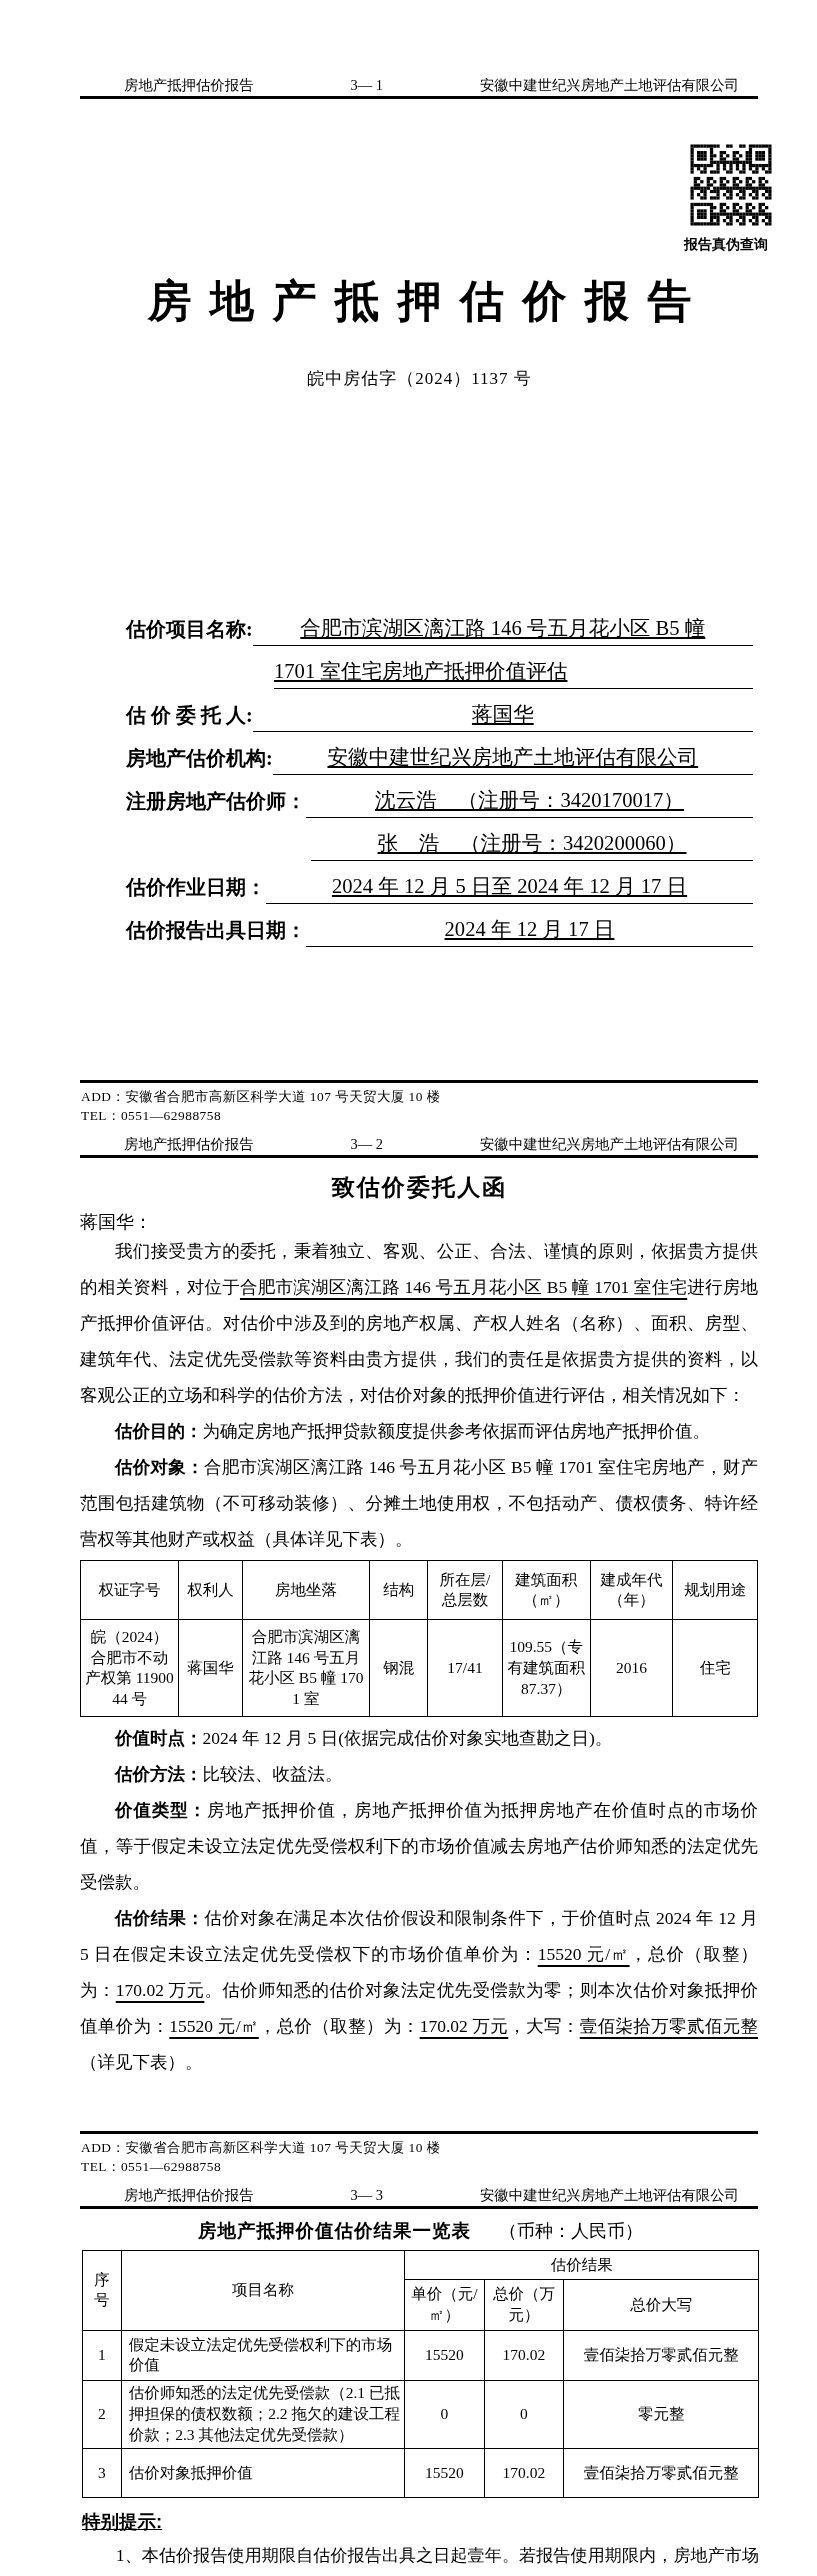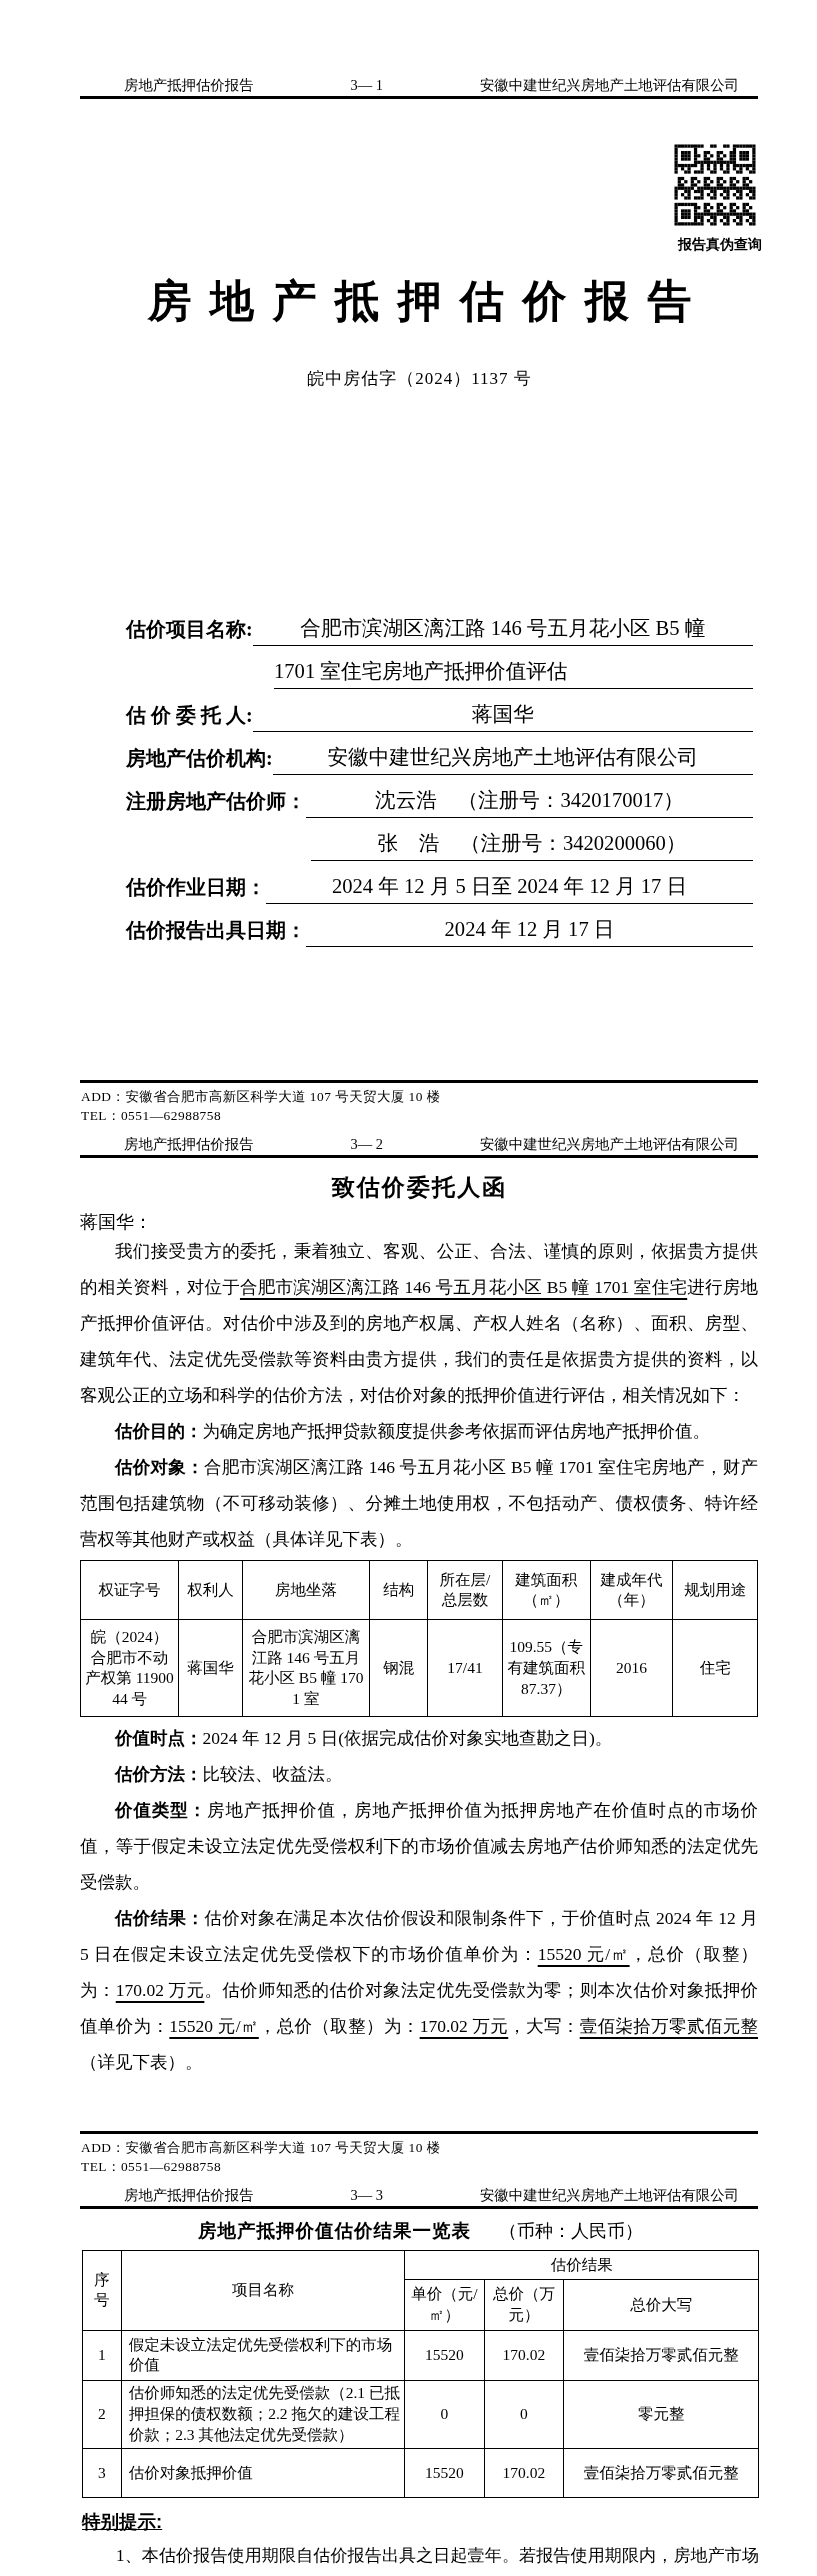--- a/index.html
+++ b/index.html
@@ -16,29 +16,29 @@
   
   .runhead{position:absolute;left:124px;right:100px;display:flex;justify-content:space-between;align-items:baseline;font-size:14.4px;}
   .runhead .c{flex:0 0 auto;}
   .hline{position:absolute;left:80px;right:81px;height:2.6px;background:#000;}
 
   
   .fline{position:absolute;left:80px;right:81px;height:2.6px;background:#000;}
   .foot{position:absolute;left:81px;font-size:13.4px;letter-spacing:0.5px;}
 
   
-  .qrwrap{position:absolute;top:138px;right:77px;width:94px;text-align:right;}
+  .qrwrap{position:absolute;top:138px;right:61px;width:94px;text-align:left;}
   .qrwrap svg{display:block;width:94px;height:94px;background:#fff;}
   .qrcap{margin-top:4.1px;font-size:14px;font-weight:bold;font-family:"Liberation Sans","DejaVu Sans",sans-serif;}
   .covertitle{position:absolute;top:277px;left:0;right:0;text-align:center;font-size:44px;font-weight:bold;letter-spacing:0.42em;padding-left:0.42em;line-height:49px;}
   .docno{position:absolute;top:367px;left:0;right:0;text-align:center;font-size:17px;letter-spacing:1px;}
   .fields{position:absolute;top:603px;left:126px;right:86px;}
   .frow{display:flex;align-items:flex-end;height:43px;}
   .flabel{white-space:nowrap;font-weight:bold;font-family:Liberation Serif, serif;font-size:20px;padding-bottom:3.1px;}
-  .fval{flex:1;border-bottom:1.5px solid #000;text-align:center;font-size:20.6px;padding-bottom:3.1px;white-space:nowrap;}
+  .fval{flex:1;border-bottom:1.5px solid #000;text-align:center;font-size:20.6px;padding-bottom:3.1px;white-space:nowrap;text-decoration:underline;}
   .fval.left{text-align:left;}
   .ind288{margin-left:148px;}
   .ind360{margin-left:185px;}
 
   
   .lettertitle{position:absolute;top:44px;left:0;right:0;text-align:center;font-size:23px;font-weight:bold;font-family:"Liberation Sans","DejaVu Sans",sans-serif;letter-spacing:2.1px;}
   .salut{position:absolute;top:82px;left:80px;font-size:18px;}
   .letterbody{position:absolute;top:105px;left:80px;right:81px;font-size:17.5px;line-height:36px;text-align:justify;}
   .letterbody p{margin:0;text-indent:2em;}
   .bl{font-weight:bold;font-family:"Liberation Sans","DejaVu Sans",sans-serif;}

